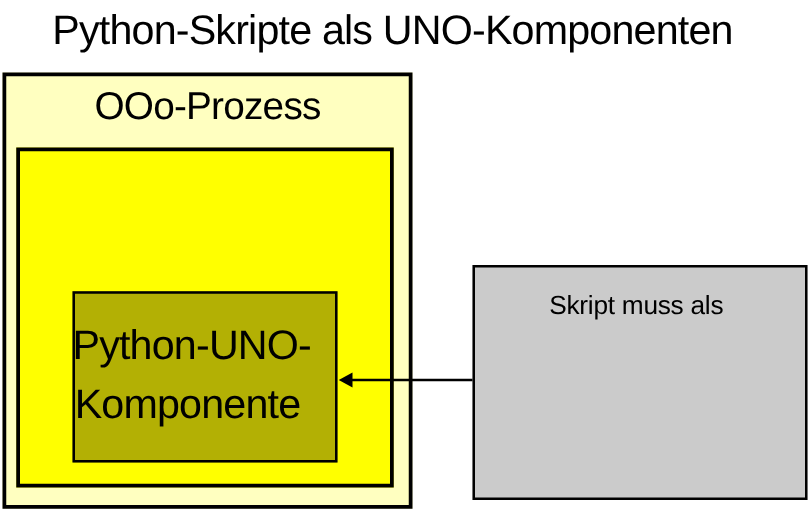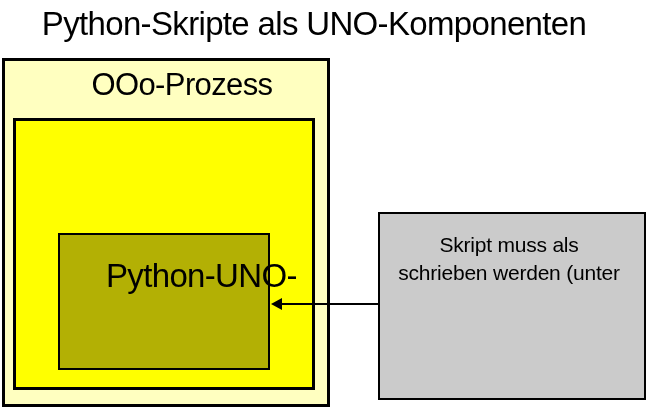--- a/index.html
+++ b/index.html
@@ -70,42 +70,41 @@
   }
 
   .box-label {
     position: absolute;
     text-align: center;
     letter-spacing: -0.02em;
     white-space: nowrap;
   }
 
   .ooo-label {
-    left: 18px;
+    left: 2px;
     top: 66px;
     width: 328px;
     font-size: 31px;
     line-height: 37px;
   }
 
   .runtime-label {
     left: 13px;
     top: 143px;
     width: 302px;
     font-size: 29px;
     line-height: 36px;
   }
 
   .component-label {
     left: 58px;
     top: 252px;
     width: 184px;
     font-size: 33px;
     line-height: 47px;
-    margin-left: 48px;
   }
 
   .label-line { display: block; }
 
   .note-text {
     position: absolute;
     left: 377px;
     top: 231px;
     width: 264px;
     text-align: center;
@@ -147,25 +146,25 @@
 
   <div class="box runtime-box"></div>
 
   <div class="box component-box"></div>
 
   <div class="box-label ooo-label">OOo-Prozess</div>
 
 
   <div class="box-label component-label">
     <span class="label-line">Python-UNO-</span>
+    <span class="label-line">Komponente</span>
   </div>
 
   <div class="box note-box"></div>
 
   <div class="note-text">
     <span class="note-line">Skript muss als</span>
-    <span class="note-line">schrieben werden (unter</span>
   </div>
 
   <div class="arrow-line"></div>
   <div class="arrow-head"></div>
 
 </div>
 
 </body></html>

